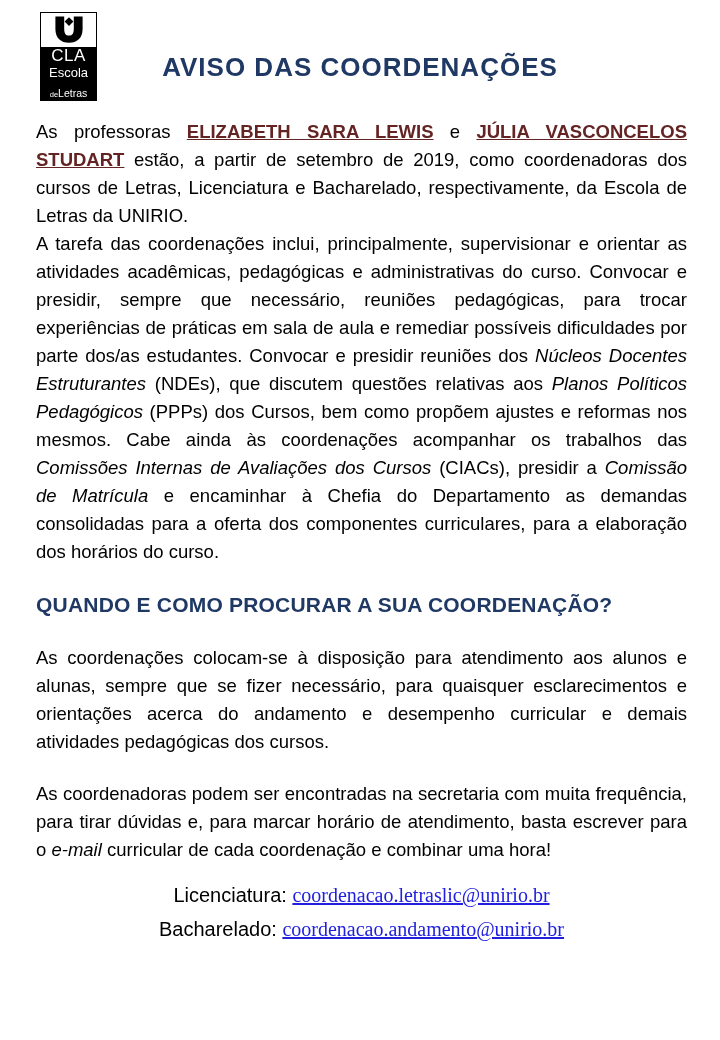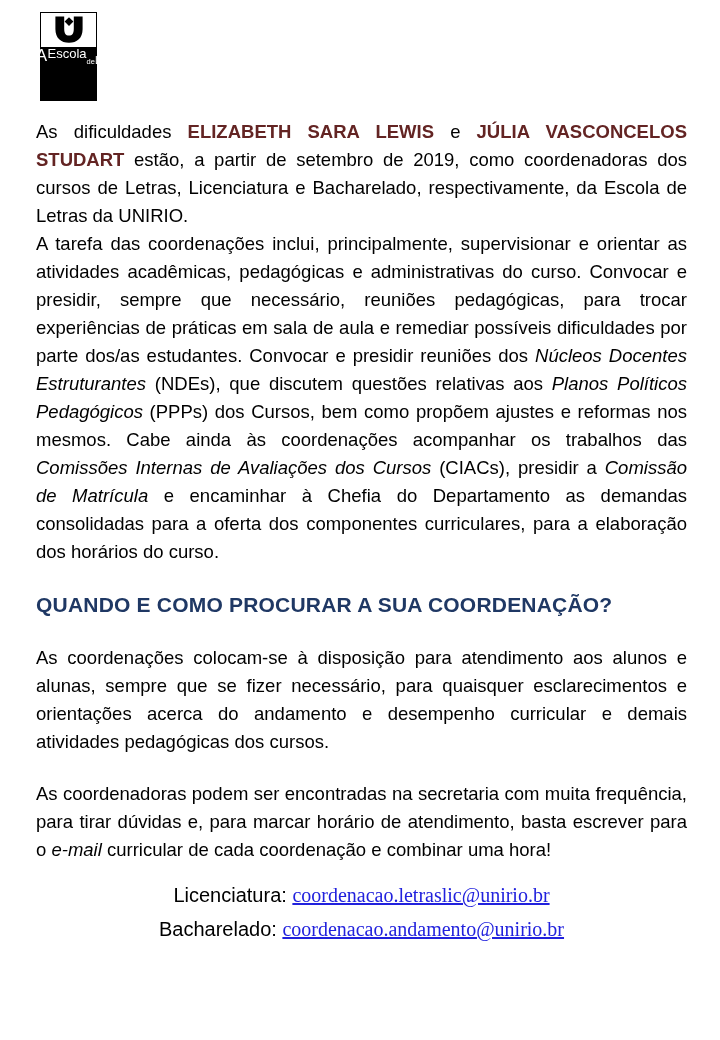--- a/index.html
+++ b/index.html
@@ -17,21 +17,21 @@
   }
   
   .header{position:relative;height:118px;}
   .logo{
     position:absolute;left:40px;top:12px;width:57px;height:89px;
     border:1px solid #000;background:#ffffff;display:flex;flex-direction:column;
   }
   .logo-top{height:34px;display:flex;align-items:center;justify-content:center;background:#ffffff;}
   .logo-bottom{
     flex:1;background:#000000;color:#ffffff;text-align:center;
-    display:flex;flex-direction:row;justify-content:center;line-height:1;
+    display:flex;flex-direction:column;justify-content:center;line-height:1;
     padding-bottom:2px;
   }
   .logo-acronym{font-size:17px;letter-spacing:.5px;margin-bottom:2px;}
   .logo-line1{font-size:13px;margin-bottom:1px;}
   .logo-line2{font-size:10.5px;margin-top:8px;}
   .logo-line2 .small{font-size:7.5px;}
   .doc-title{
     position:absolute;left:0;right:0;top:52px;text-align:center;
     color:var(--navy);font-weight:bold;font-size:26px;letter-spacing:1px;
   }
@@ -40,21 +40,21 @@
   p.body{
     margin:0;font-size:18.5px;line-height:28px;text-align:justify;
     text-justify:inter-word;
   }
   p.body + h2.section{margin-top:26px;}
   h2.section{
     color:var(--navy);font-size:21px;line-height:26px;font-weight:bold;
     margin:0 0 26px 0;letter-spacing:.2px;
   }
   .gap{height:24px;}
-  .seg-name{color:var(--maroon);font-weight:bold;}
+  .seg-name{color:var(--maroon);font-weight:bold;text-decoration:underline;}
   em{font-style:italic;}
   
   .contacts{margin-top:14px;text-align:center;font-size:20px;line-height:34px;}
   .contact-label{color:var(--ink);}
   a.email{color:var(--link);text-decoration:underline;cursor:pointer;font-family:Liberation Serif, serif;}
   
   .u-icon{display:block;}
 </style>
 </head>
 <body>
@@ -68,25 +68,26 @@
           <path fill="#000000" d="M3,0 H14 V15 C14,21 16,24 20,24 C24,24 26,21 26,15 V0 H37 V16 C37,27 30,33 20,33 C10,33 3,27 3,16 Z"></path>
           <path fill="#000000" d="M20,1 L25.5,6.5 L20,12 L14.5,6.5 Z"></path>
         </svg>
       </div>
       <div class="logo-bottom">
         <div class="logo-acronym">CLA</div>
         <div class="logo-line1">Escola</div>
         <div class="logo-line2"><span class="small">de</span><span>Letras</span></div>
       </div>
     </div>
+    <div class="doc-title">AVISO DAS COORDENAÇÕES</div>
   </div>
 
   <div class="content">
 
-    <p class="body"><span>As dificuldades </span><strong class="seg-name">ELIZABETH SARA LEWIS</strong><span> e </span><strong class="seg-name">JÚLIA VASCONCELOS STUDART</strong><span> estão, a partir de setembro de 2019, como coordenadoras dos cursos de Letras, Licenciatura e Bacharelado, respectivamente, da Escola de Letras da UNIRIO.</span></p>
+    <p class="body"><span>As professoras </span><strong class="seg-name">ELIZABETH SARA LEWIS</strong><span> e </span><strong class="seg-name">JÚLIA VASCONCELOS STUDART</strong><span> estão, a partir de setembro de 2019, como coordenadoras dos cursos de Letras, Licenciatura e Bacharelado, respectivamente, da Escola de Letras da UNIRIO.</span></p>
 
 
     <p class="body"><span>A tarefa das coordenações inclui, principalmente, supervisionar e orientar as atividades acadêmicas, pedagógicas e administrativas do curso. Convocar e presidir, sempre que necessário, reuniões pedagógicas, para trocar experiências de práticas em sala de aula e remediar possíveis dificuldades por parte dos/as estudantes. Convocar e presidir reuniões dos </span><em>Núcleos Docentes Estruturantes</em><span> (NDEs), que discutem questões relativas aos </span><em>Planos Políticos Pedagógicos</em><span> (PPPs) dos Cursos, bem como propõem ajustes e reformas nos mesmos. Cabe ainda às coordenações acompanhar os trabalhos das </span><em>Comissões Internas de Avaliações dos Cursos</em><span> (CIACs), presidir a </span><em>Comissão de Matrícula</em><span> e encaminhar à Chefia do Departamento as demandas consolidadas para a oferta dos componentes curriculares, para a elaboração dos horários do curso.</span></p>
 
     <h2 class="section">QUANDO E COMO PROCURAR A SUA COORDENAÇÃO?</h2>
 
     <p class="body"><span>As coordenações colocam-se à disposição para atendimento aos alunos e alunas, sempre que se fizer necessário, para quaisquer esclarecimentos e orientações acerca do andamento e desempenho curricular e demais atividades pedagógicas dos cursos.</span></p>
 
     <div class="gap"></div>
 

